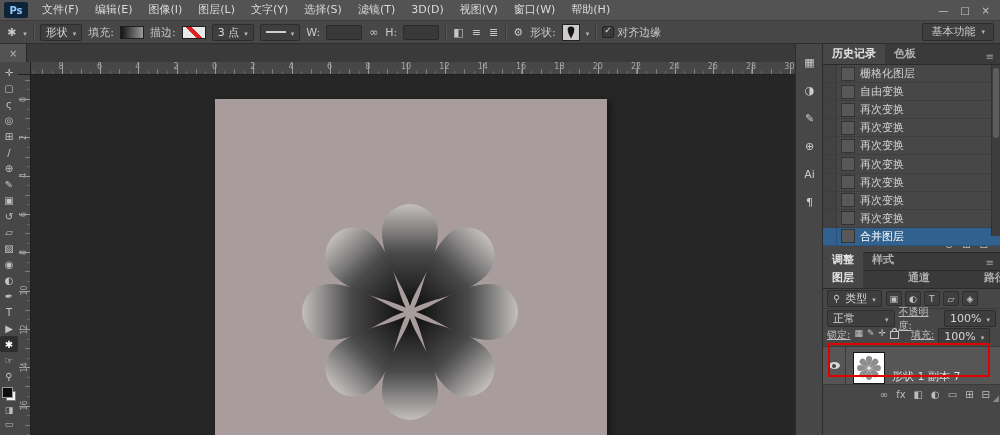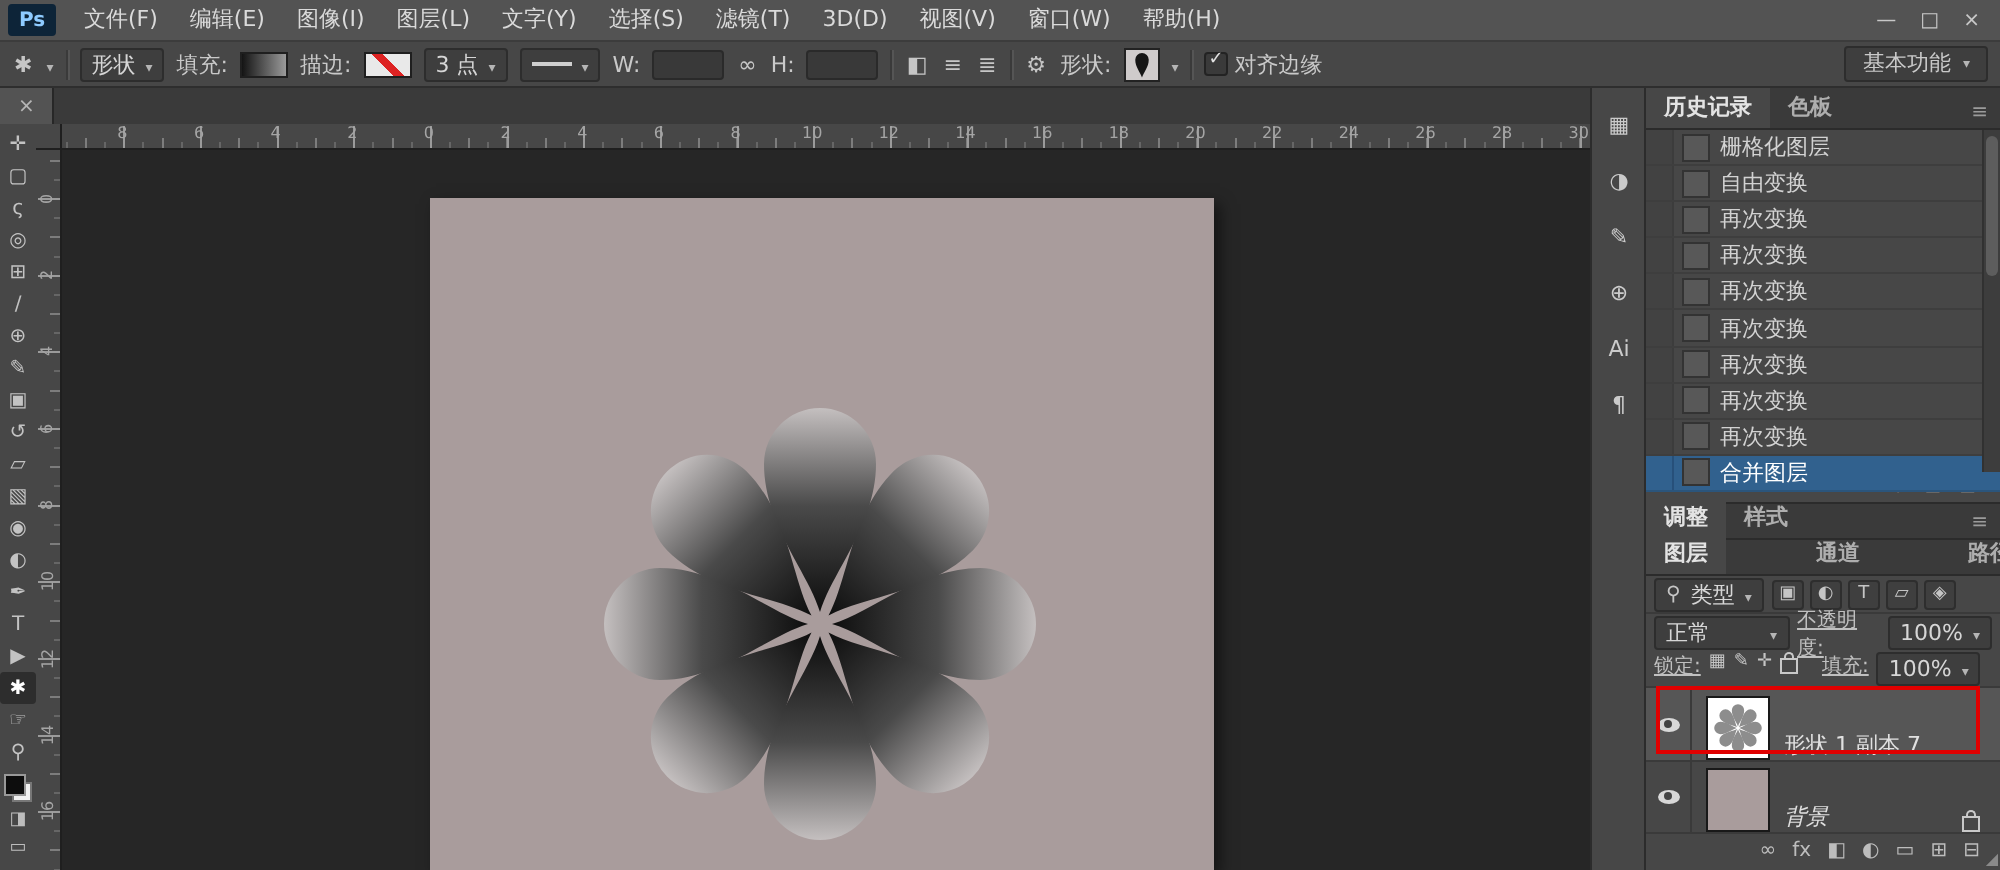--- a/index.html
+++ b/index.html
@@ -521,28 +521,20 @@
               <use href="#petal" transform="rotate(180)"></use>
             <use href="#petal" transform="rotate(225)"></use>
               <use href="#petal" transform="rotate(270)"></use>
             <use href="#petal" transform="rotate(315)"></use>
           </g>
         </svg>
       </span>
       <span class="layer-label">形状 1 副本 7</span>
     </div>
 
-    <div class="layer-row">
-      <span class="eye-col">
-          <span class="eye"></span>
-        </span>
-      <span class="thumb mauve"></span>
-      <span class="layer-label italic">背景</span>
-      <span class="padlock row-lock"></span>
-    </div>
 
     <div class="layers-foot">
 
       <span class="grip">◢</span>
     <div>∞</div>
         <div>fx</div>
         <div>◧</div>
         <div>◐</div>
         <div>▭</div>
         <div>⊞</div>

